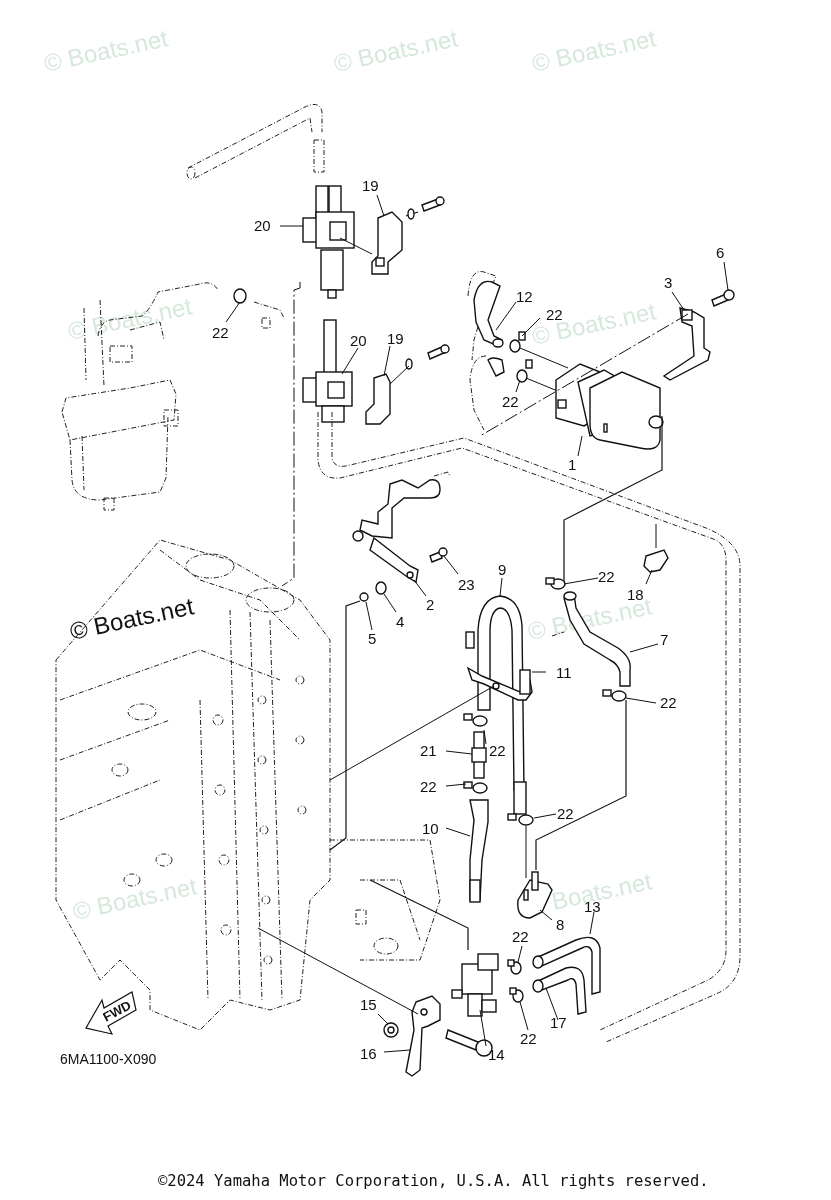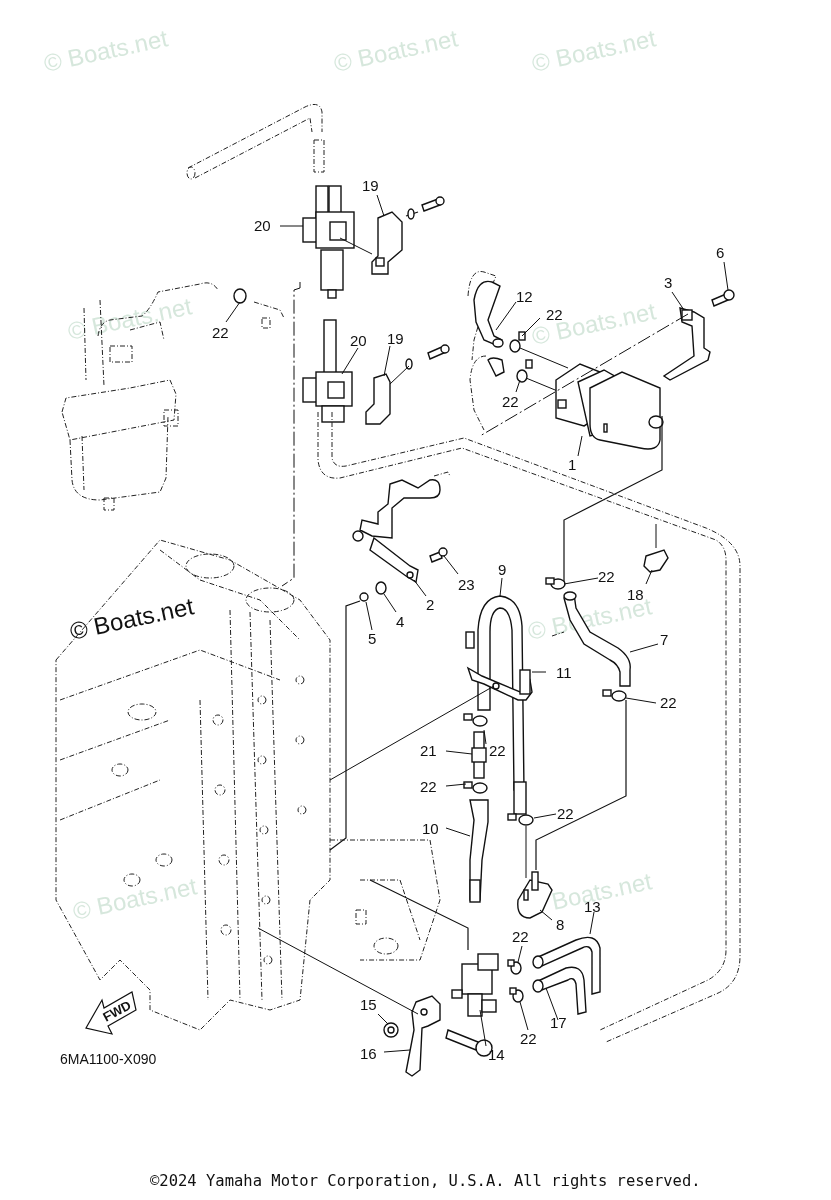--- a/index.html
+++ b/index.html
@@ -8,21 +8,21 @@
   .ln { fill:none; stroke:#111; stroke-width:1.2; }
   .ph { fill:none; stroke:#222; stroke-width:1; stroke-dasharray:5 2 1 2; }
   .lead { fill:none; stroke:#111; stroke-width:1; }
   .dash { fill:none; stroke:#111; stroke-width:1; stroke-dasharray:14 3 2 3; }
   .part { fill:#fff; stroke:#111; stroke-width:1.4; }
   .callout { font-family:"Liberation Sans", sans-serif; font-size:15px; fill:#111; }
   .wm { font-family:"Liberation Sans", sans-serif; font-size:24px; fill:#cfe3d6; opacity:0.85; }
   .wm-dark { font-family:"Liberation Sans", sans-serif; font-size:24px; fill:#111; }
   .code { font-family:"Liberation Sans", sans-serif; font-size:14px; fill:#111; }
   .fwd { font-family:"Liberation Sans", sans-serif; font-size:13px; font-weight:bold; fill:#111; }
-  #copyright { position:absolute; left:150px; top:1172px; font-family:"DejaVu Sans Mono", monospace; font-size:15.5px; color:#111; white-space:nowrap; }
+  #copyright { position:absolute; left:158px; top:1172px; font-family:"DejaVu Sans Mono", monospace; font-size:15.5px; color:#111; white-space:nowrap; }
 </style>
 </head>
 <body>
 
 <svg id="diagram" viewBox="0 0 831 1200" xmlns="http://www.w3.org/2000/svg">
 
   <g>
     <text class="wm" transform="translate(46,72) rotate(-12)">© Boats.net</text>
     <text class="wm" transform="translate(336,72) rotate(-12)">© Boats.net</text>
     <text class="wm" transform="translate(534,72) rotate(-12)">© Boats.net</text>

